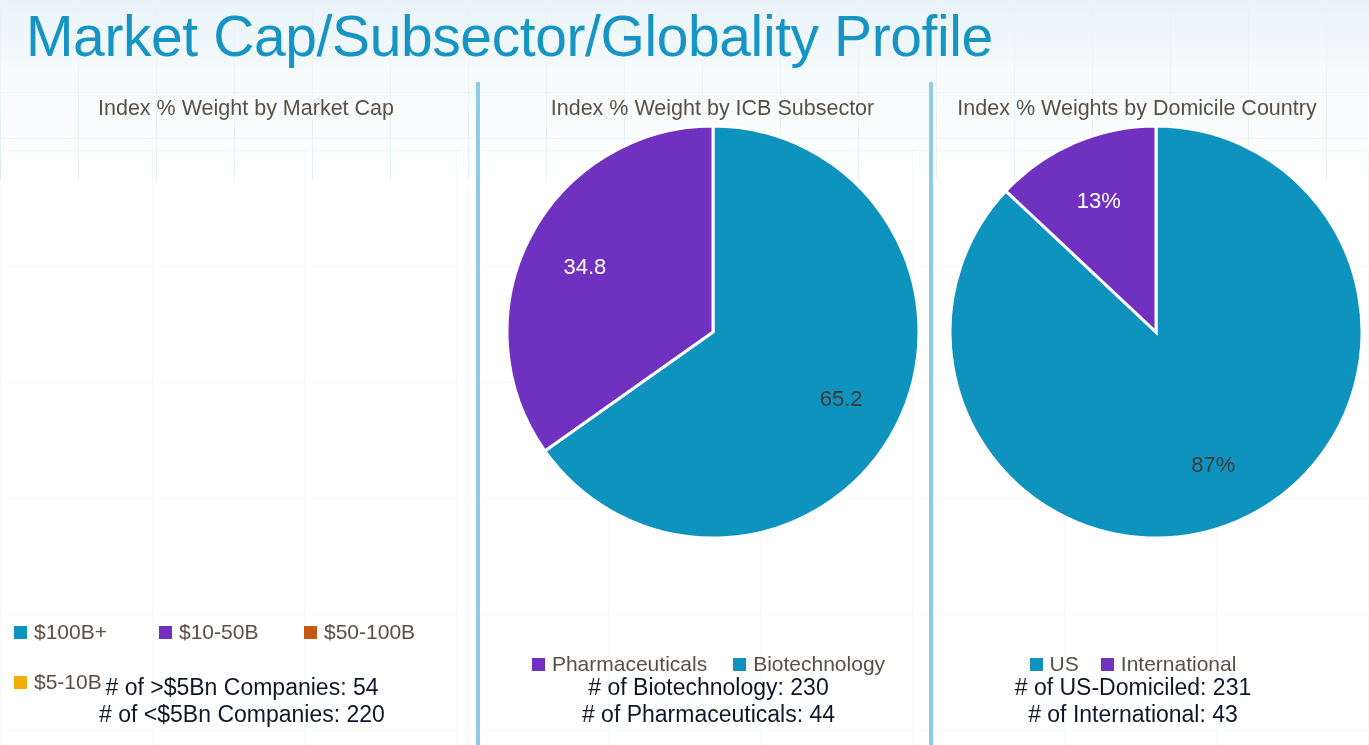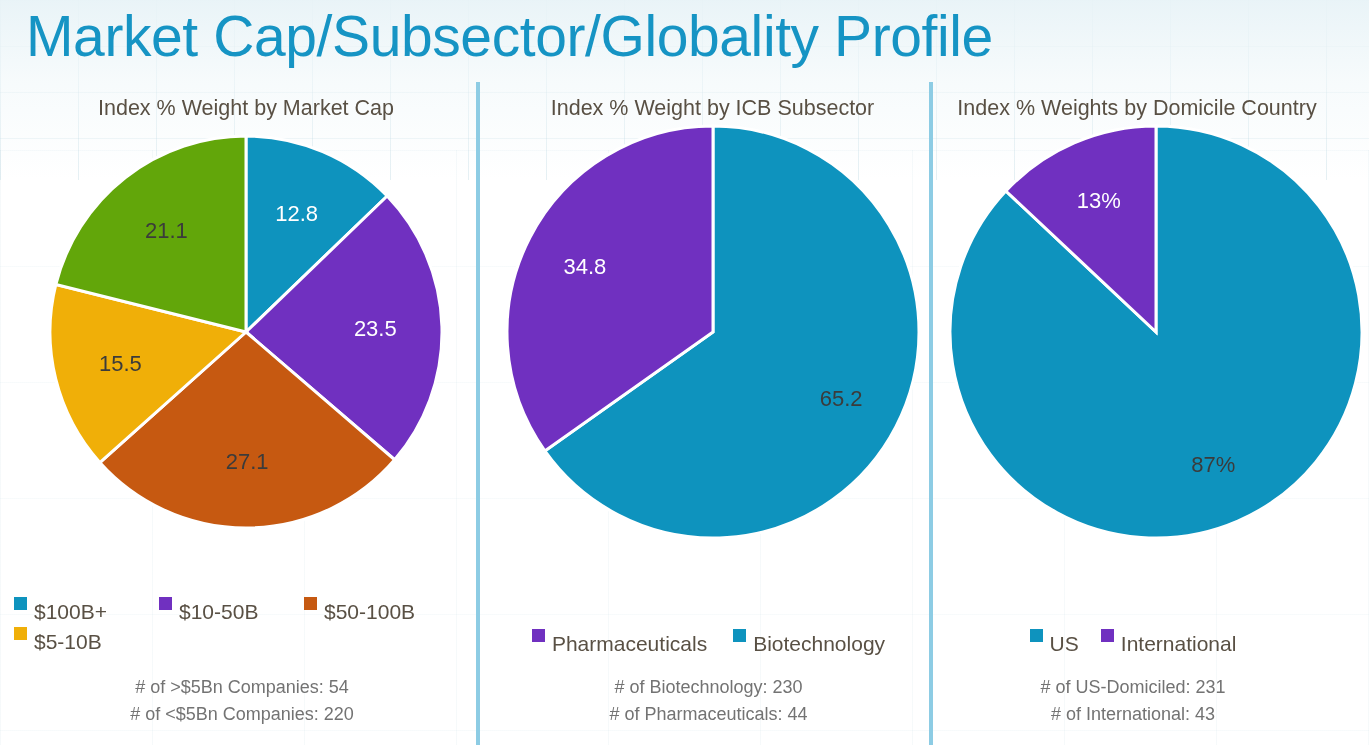--- a/index.html
+++ b/index.html
@@ -99,43 +99,45 @@
     left: 0;
     width: 100%;
   }
   .legend-row {
     display: flex;
     justify-content: center;
     align-items: center;
   }
   .legend-item {
     display: inline-flex;
-    white-space: nowrap;
+    align-items: center;
+    white-space: nowrap;
+    margin-top: 20px;
   }
   .legend-swatch {
     width: 13px;
     height: 13px;
     margin-right: 7px;
     flex: 0 0 auto;
   }
   .legend-text {
     font-size: 21px;
     color: #595044;
     line-height: 30px;
   }
 
   .footnotes {
     position: absolute;
     left: 0;
     width: 100%;
     text-align: center;
   }
   .footnote {
-    font-size: 18px;
-    color: #737373;
+    font-size: 23px;
+    color: #0f172a;
     line-height: 27px;
     white-space: nowrap;
   }
 
   
   #panel-0 .legend { top: 511px; }
   #panel-0 .legend-row { justify-content: flex-start; padding-left: 14px; }
   #panel-0 .legend-item { width: 145px; }
   #panel-0 .footnotes { top: 588px; }
 
@@ -155,34 +157,20 @@
   <div id="watermark"></div>
   <div id="watermark2"></div>
 
   <div id="title">Market Cap/Subsector/Globality Profile</div>
 
   <div class="divider" id="divider-1"></div>
   <div class="divider" id="divider-2"></div>
 
   <section class="panel" id="panel-0">
     <div class="panel-title">Index % Weight by Market Cap</div>
-    <div class="pie-wrap">
-      <svg class="pie-svg" id="pie-0" width="440" height="420" viewBox="0 0 440 420">
-          <path d="M 220 210 L 220.00 14.00 A 196 196 0 0 1 361.18 74.04 Z" fill="#0E93BE" stroke="#FFFFFF" stroke-width="3"></path>
-          <text x="270.6" y="99.0" text-anchor="middle" class="slice-label light">12.8</text>
-          <path d="M 220 210 L 361.18 74.04 A 196 196 0 0 1 368.64 337.76 Z" fill="#7030C0" stroke="#FFFFFF" stroke-width="3"></path>
-          <text x="349.3" y="214.3" text-anchor="middle" class="slice-label light">23.5</text>
-          <path d="M 220 210 L 368.64 337.76 A 196 196 0 0 1 73.80 340.54 Z" fill="#C65911" stroke="#FFFFFF" stroke-width="3"></path>
-          <text x="221.2" y="347.4" text-anchor="middle" class="slice-label dark">27.1</text>
-          <path d="M 220 210 L 73.80 340.54 A 196 196 0 0 1 29.86 162.45 Z" fill="#F0AF08" stroke="#FFFFFF" stroke-width="3"></path>
-          <text x="94.4" y="249.0" text-anchor="middle" class="slice-label dark">15.5</text>
-          <path d="M 220 210 L 29.86 162.45 A 196 196 0 0 1 220.00 14.00 Z" fill="#62A60A" stroke="#FFFFFF" stroke-width="3"></path>
-          <text x="140.4" y="116.0" text-anchor="middle" class="slice-label dark">21.1</text>
-        </svg>
-    </div>
     <div class="legend">
         <div class="legend-row">
           <div class="legend-item">
             <span class="legend-swatch" style="background: rgb(14, 147, 190);"></span>
             <span class="legend-text">$100B+</span>
           </div>
           <div class="legend-item">
             <span class="legend-swatch" style="background: rgb(112, 48, 192);"></span>
             <span class="legend-text">$10-50B</span>
           </div>

